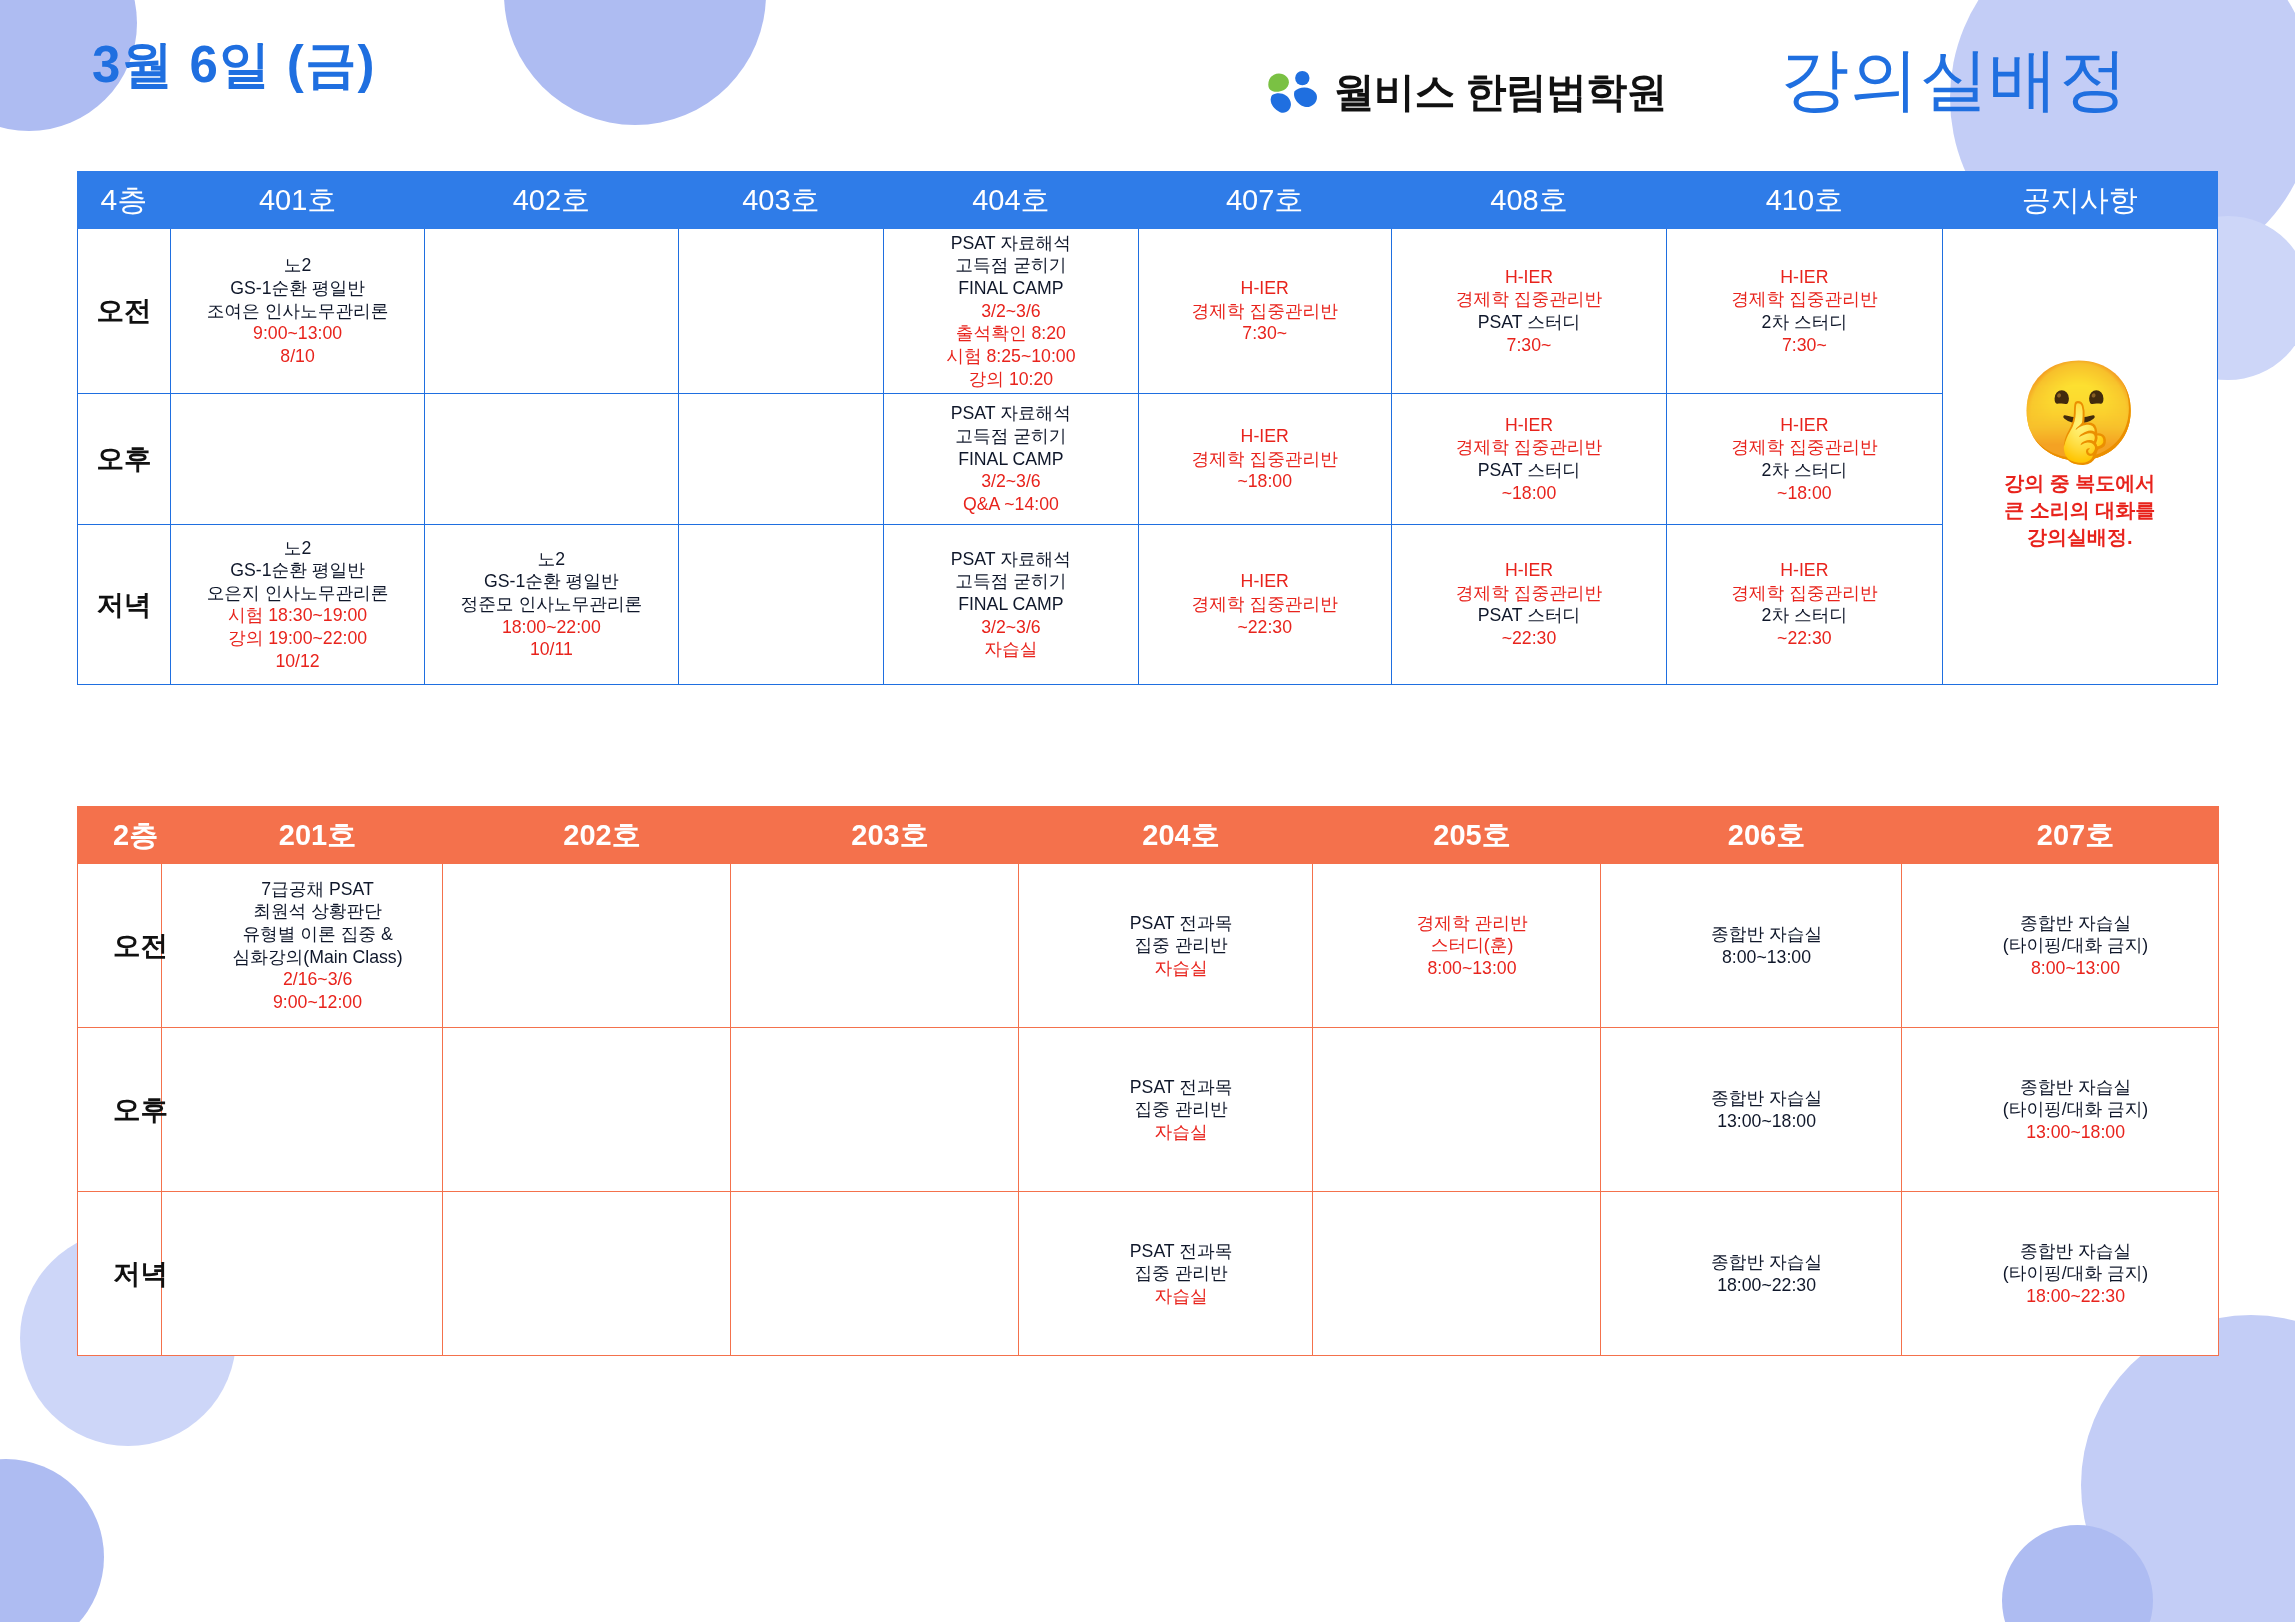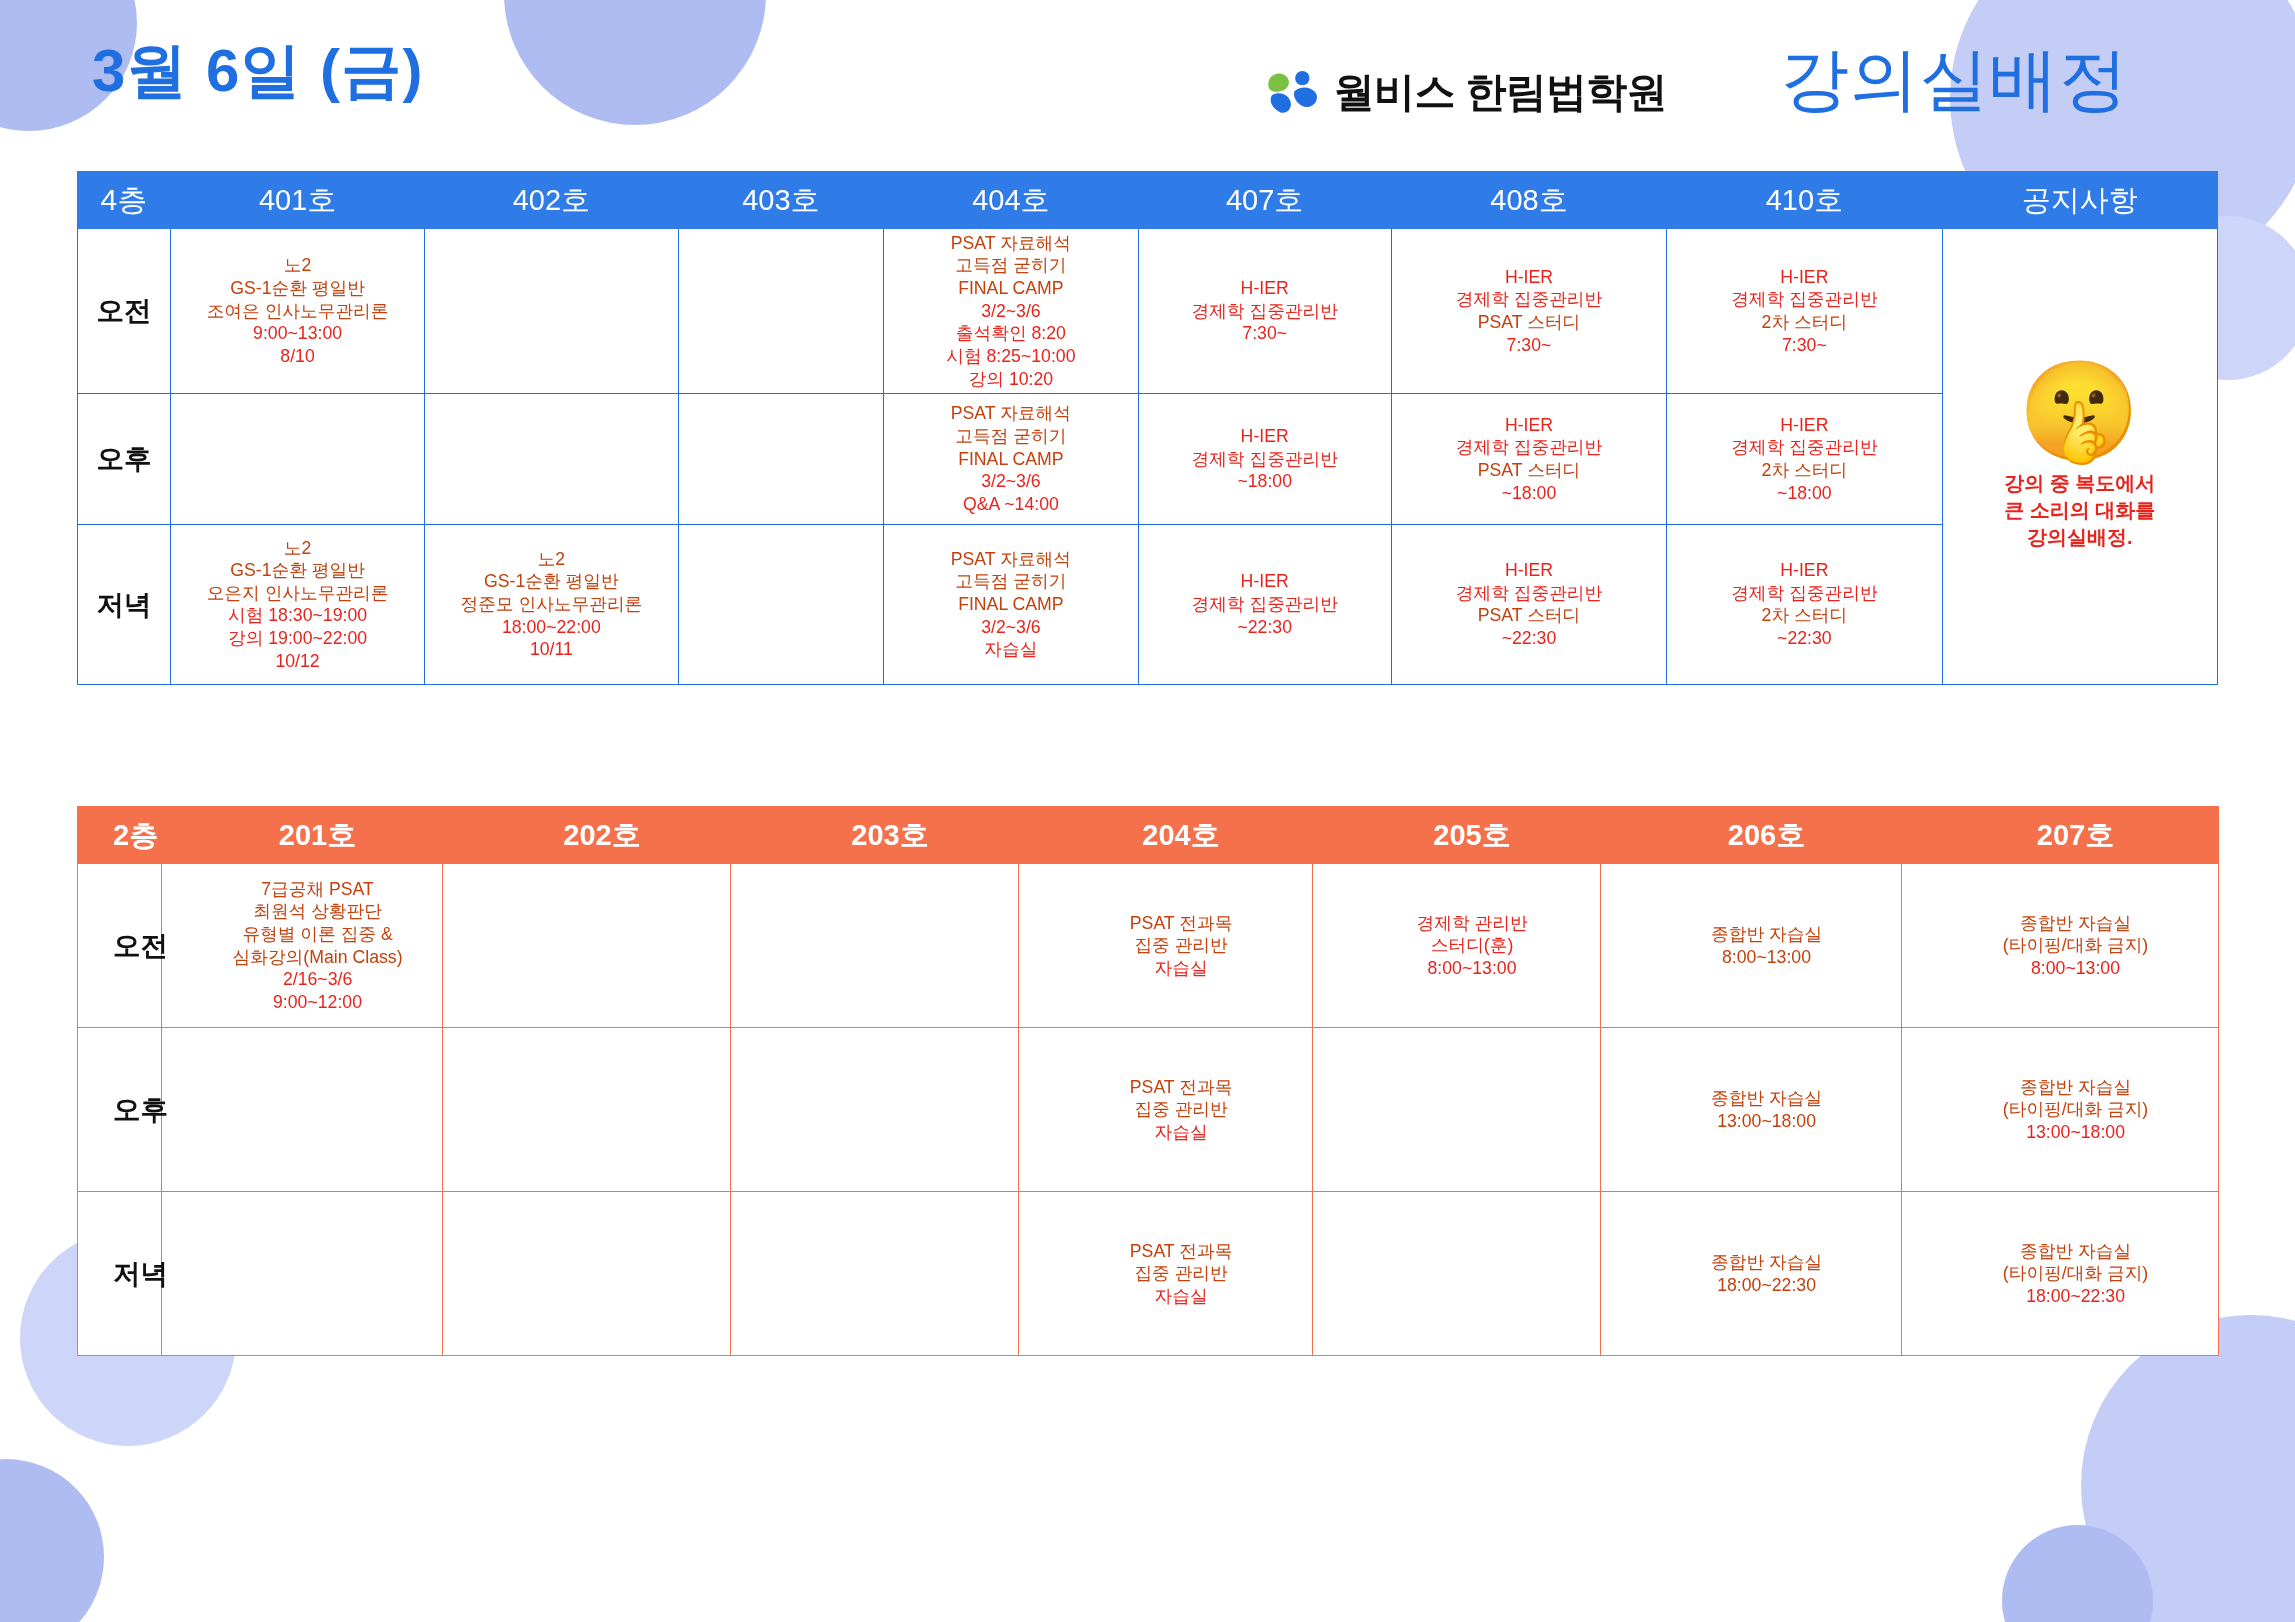--- a/index.html
+++ b/index.html
@@ -36,21 +36,21 @@
   .header {
     position: absolute;
     left: 0; top: 0;
     width: 2295px;
     height: 164px;
   }
   .title-date {
     position: absolute;
     left: 92px;
     top: 31px;
-    font-size: 60px;
+    font-size: 51px;
     font-weight: bold;
     color: #1f6fe0;
     letter-spacing: 1.3px;
     white-space: nowrap;
   }
   .brand-wrap {
     position: absolute;
     left: 1263px;
     top: 51px;
     display: flex;
@@ -141,21 +141,21 @@
     height: 51px;
     border-color: #f4714c;
   }
   #table2 td.rowhead {
     font-size: 27.5px;
     font-weight: bold;
     color: #111111;
   }
 
   .red { color: #e8231c; }
-  .blk { color: #c2410c; }
+  .blk { color: #0f172a; }
   .cellbox { display: block; }
   .cellbox span { display: block; }
 
   
   .notice-inner {
     display: flex;
     flex-direction: column;
     align-items: center;
     justify-content: center;
     gap: 9.2px;

